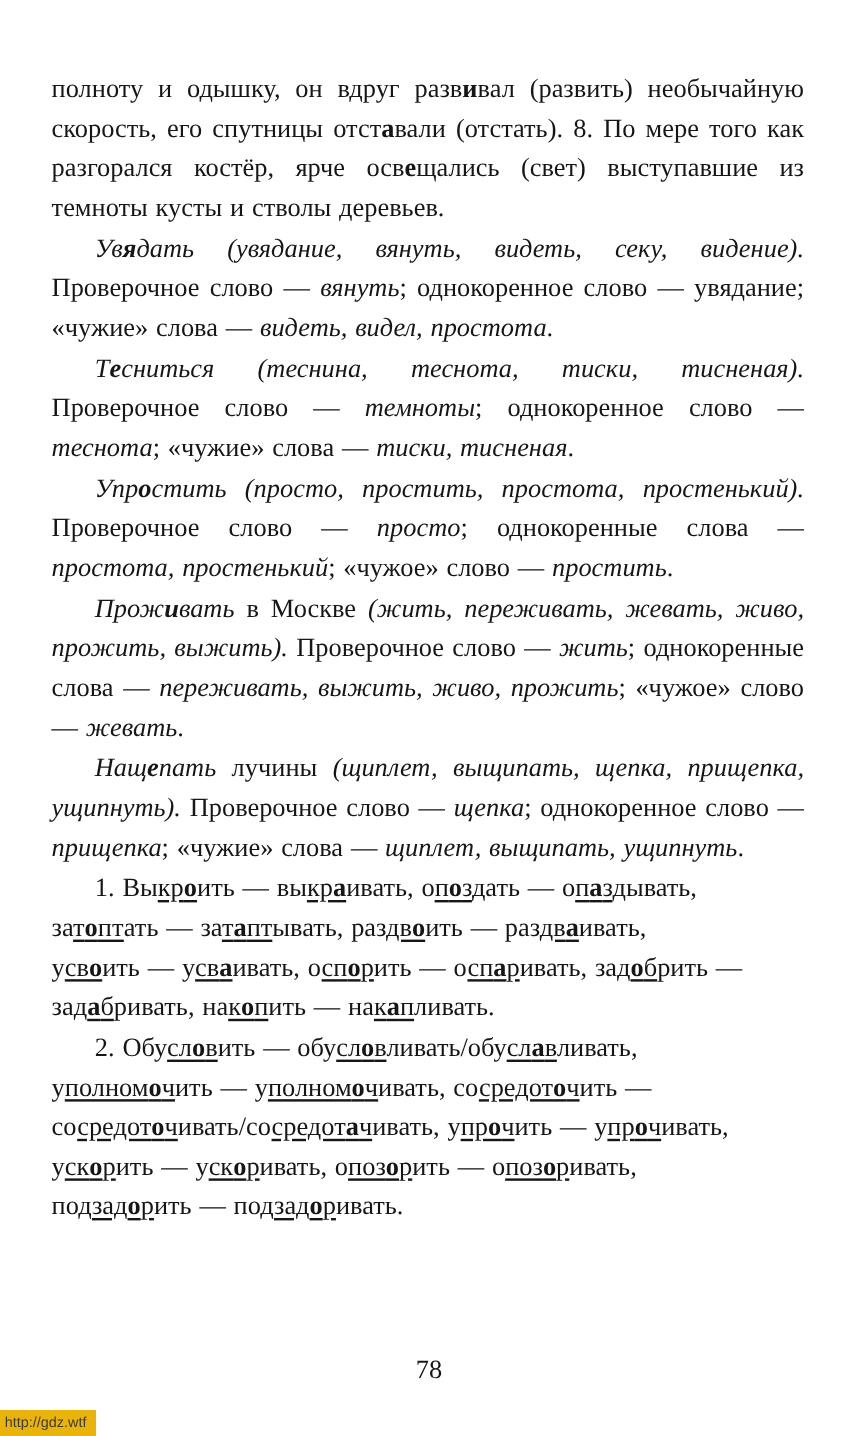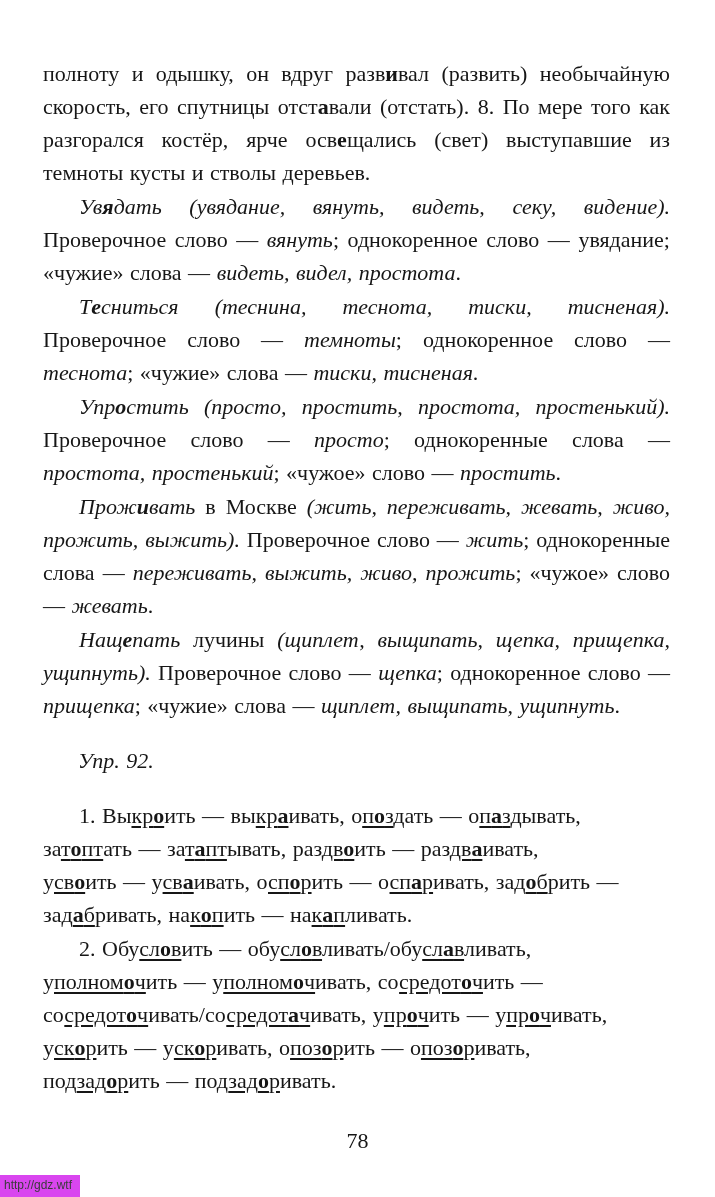--- a/index.html
+++ b/index.html
@@ -59,20 +59,19 @@
 </head>
 <body style="background: rgb(255, 255, 255); color: rgb(22, 22, 22);">
 
 <div class="page-content">
     <p class="noindent"><span class="f-r">полноту и одышку, он вдруг разв</span><span class="f-b">и</span><span class="f-r">вал (развить) необычайную скорость, его спутницы отст</span><span class="f-b">а</span><span class="f-r">вали (отстать). 8. По мере того как разгорался костёр, ярче осв</span><span class="f-b">е</span><span class="f-r">щались (свет) выступавшие из темноты кусты и стволы деревьев.</span></p>
     <p><span class="f-i">Ув</span><span class="f-bi">я</span><span class="f-i">дать (увядание, вянуть, видеть, секу, видение).</span><span class="f-r"> Проверочное слово — </span><span class="f-i">вянуть</span><span class="f-r">; однокоренное слово — увядание; «чужие» слова — </span><span class="f-i">видеть, видел, простота</span><span class="f-r">.</span></p>
     <p><span class="f-i">Т</span><span class="f-bi">е</span><span class="f-i">сниться (теснина, теснота, тиски, тисненая).</span><span class="f-r"> Проверочное слово — </span><span class="f-i">темноты</span><span class="f-r">; однокоренное слово — </span><span class="f-i">теснота</span><span class="f-r">; «чужие» слова — </span><span class="f-i">тиски, тисненая</span><span class="f-r">.</span></p>
     <p><span class="f-i">Упр</span><span class="f-bi">о</span><span class="f-i">стить (просто, простить, простота, простенький).</span><span class="f-r"> Проверочное слово — </span><span class="f-i">просто</span><span class="f-r">; однокоренные слова — </span><span class="f-i">простота, простенький</span><span class="f-r">; «чужое» слово — </span><span class="f-i">простить</span><span class="f-r">.</span></p>
     <p><span class="f-i">Прож</span><span class="f-bi">и</span><span class="f-i">вать</span><span class="f-r"> в Москве </span><span class="f-i">(жить, переживать, жевать, живо, прожить, выжить).</span><span class="f-r"> Проверочное слово — </span><span class="f-i">жить</span><span class="f-r">; однокоренные слова — </span><span class="f-i">переживать, выжить, живо, прожить</span><span class="f-r">; «чужое» слово — </span><span class="f-i">жевать</span><span class="f-r">.</span></p>
     <p><span class="f-i">Нащ</span><span class="f-bi">е</span><span class="f-i">пать</span><span class="f-r"> лучины </span><span class="f-i">(щиплет, выщипать, щепка, прищепка, ущипнуть).</span><span class="f-r"> Проверочное слово — </span><span class="f-i">щепка</span><span class="f-r">; однокоренное слово — </span><span class="f-i">прищепка</span><span class="f-r">; «чужие» слова — </span><span class="f-i">щиплет, выщипать, ущипнуть</span><span class="f-r">.</span></p>
-    <p class="ex-header mb-lg"><span class="f-i">Упр. 92.</span></p>
     <p class="ragged"><span class="f-r">1. Вы</span><span class="f-u">кр</span><span class="f-ub">о</span><span class="f-r">ить — вы</span><span class="f-u">кр</span><span class="f-ub">а</span><span class="f-r">ивать, о</span><span class="f-u">п</span><span class="f-ub">о</span><span class="f-u">з</span><span class="f-r">дать — о</span><span class="f-u">п</span><span class="f-ub">а</span><span class="f-u">з</span><span class="f-r">дывать,</span><br><span class="f-r">за</span><span class="f-u">т</span><span class="f-ub">о</span><span class="f-u">пт</span><span class="f-r">ать — за</span><span class="f-u">т</span><span class="f-ub">а</span><span class="f-u">пт</span><span class="f-r">ывать, раз</span><span class="f-u">дв</span><span class="f-ub">о</span><span class="f-r">ить — раз</span><span class="f-u">дв</span><span class="f-ub">а</span><span class="f-r">ивать,</span><br><span class="f-r">у</span><span class="f-u">св</span><span class="f-ub">о</span><span class="f-r">ить — у</span><span class="f-u">св</span><span class="f-ub">а</span><span class="f-r">ивать, о</span><span class="f-u">сп</span><span class="f-ub">о</span><span class="f-u">р</span><span class="f-r">ить — о</span><span class="f-u">сп</span><span class="f-ub">а</span><span class="f-u">р</span><span class="f-r">ивать, за</span><span class="f-u">д</span><span class="f-ub">о</span><span class="f-u">б</span><span class="f-r">рить —</span><br><span class="f-r">за</span><span class="f-u">д</span><span class="f-ub">а</span><span class="f-u">б</span><span class="f-r">ривать, на</span><span class="f-u">к</span><span class="f-ub">о</span><span class="f-u">п</span><span class="f-r">ить — на</span><span class="f-u">к</span><span class="f-ub">а</span><span class="f-u">п</span><span class="f-r">ливать.</span></p>
     <p class="ragged"><span class="f-r">2. Обу</span><span class="f-u">сл</span><span class="f-ub">о</span><span class="f-u">в</span><span class="f-r">ить — обу</span><span class="f-u">сл</span><span class="f-ub">о</span><span class="f-u">в</span><span class="f-r">ливать/обу</span><span class="f-u">сл</span><span class="f-ub">а</span><span class="f-u">в</span><span class="f-r">ливать,</span><br><span class="f-r">у</span><span class="f-u">полном</span><span class="f-ub">о</span><span class="f-u">ч</span><span class="f-r">ить — у</span><span class="f-u">полном</span><span class="f-ub">о</span><span class="f-u">ч</span><span class="f-r">ивать, со</span><span class="f-u">средот</span><span class="f-ub">о</span><span class="f-u">ч</span><span class="f-r">ить —</span><br><span class="f-r">со</span><span class="f-u">средот</span><span class="f-ub">о</span><span class="f-u">ч</span><span class="f-r">ивать/со</span><span class="f-u">средот</span><span class="f-ub">а</span><span class="f-u">ч</span><span class="f-r">ивать, у</span><span class="f-u">пр</span><span class="f-ub">о</span><span class="f-u">ч</span><span class="f-r">ить — у</span><span class="f-u">пр</span><span class="f-ub">о</span><span class="f-u">ч</span><span class="f-r">ивать,</span><br><span class="f-r">у</span><span class="f-u">ск</span><span class="f-ub">о</span><span class="f-u">р</span><span class="f-r">ить — у</span><span class="f-u">ск</span><span class="f-ub">о</span><span class="f-u">р</span><span class="f-r">ивать, о</span><span class="f-u">поз</span><span class="f-ub">о</span><span class="f-u">р</span><span class="f-r">ить — о</span><span class="f-u">поз</span><span class="f-ub">о</span><span class="f-u">р</span><span class="f-r">ивать,</span><br><span class="f-r">под</span><span class="f-u">зад</span><span class="f-ub">о</span><span class="f-u">р</span><span class="f-r">ить — под</span><span class="f-u">зад</span><span class="f-ub">о</span><span class="f-u">р</span><span class="f-r">ивать.</span></p>
   </div>
 
 <div class="page-number">78</div>
 
-<div class="watermark-badge" style="background: #d946ef; color: rgb(59, 59, 59);">http://gdz.wtf</div>
+<div class="watermark-badge" style="background: #eab308; color: rgb(59, 59, 59);">http://gdz.wtf</div>
 
 </body></html>

